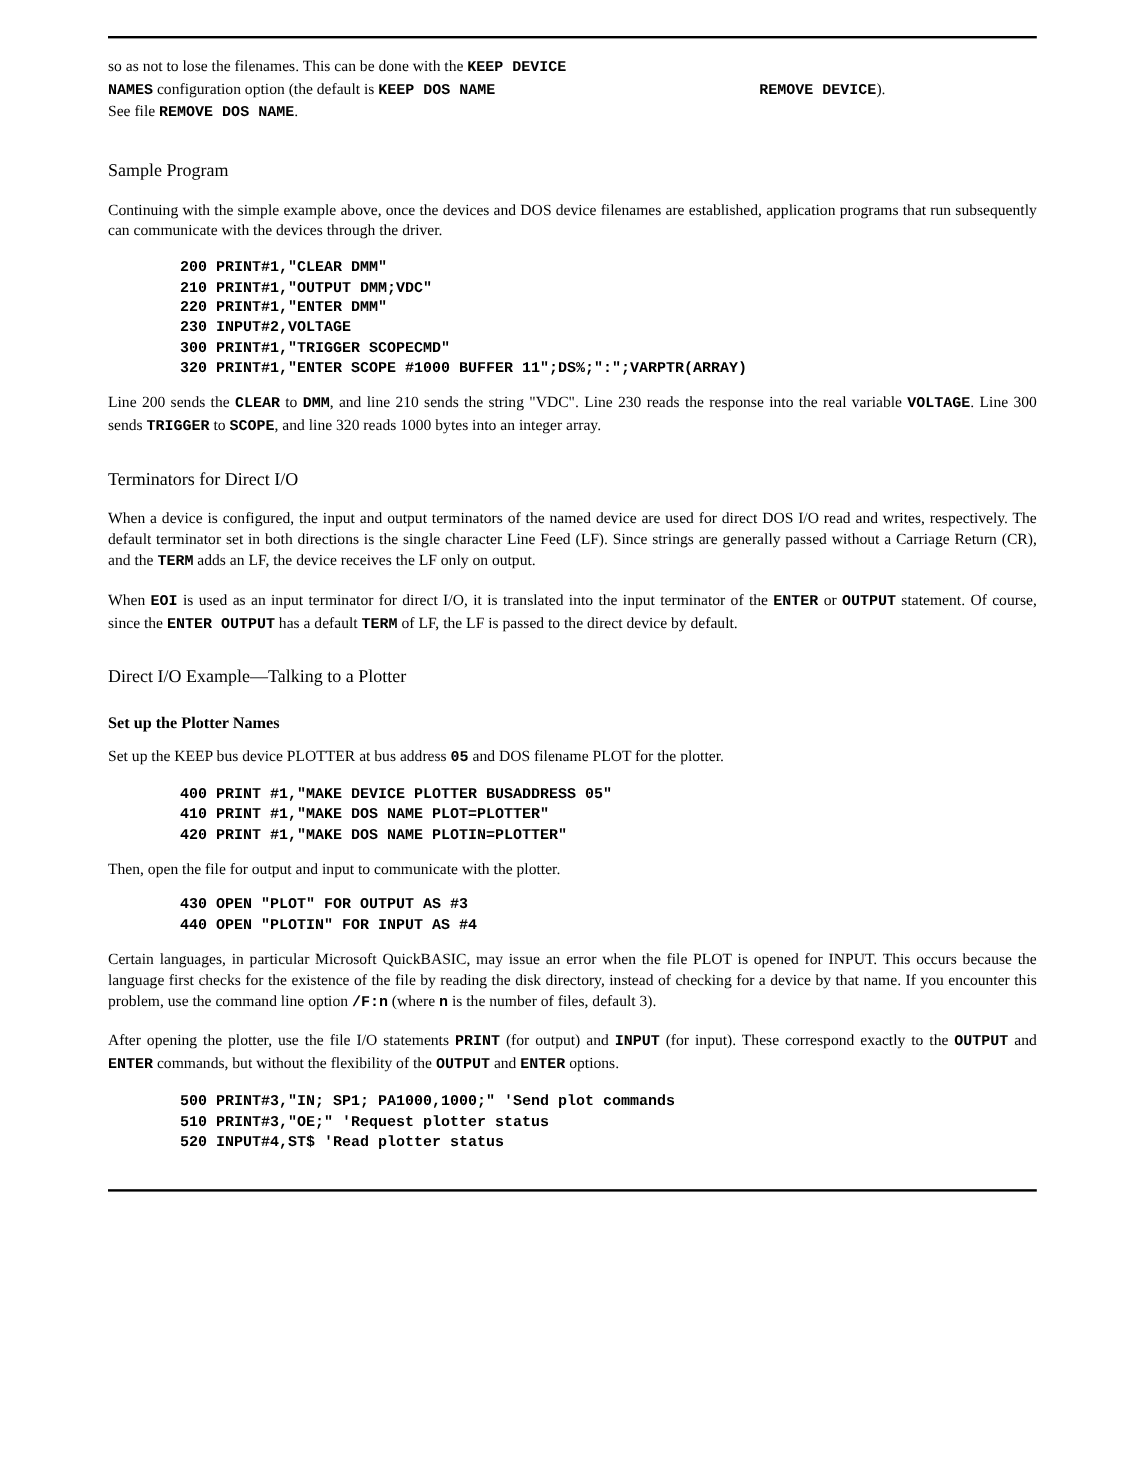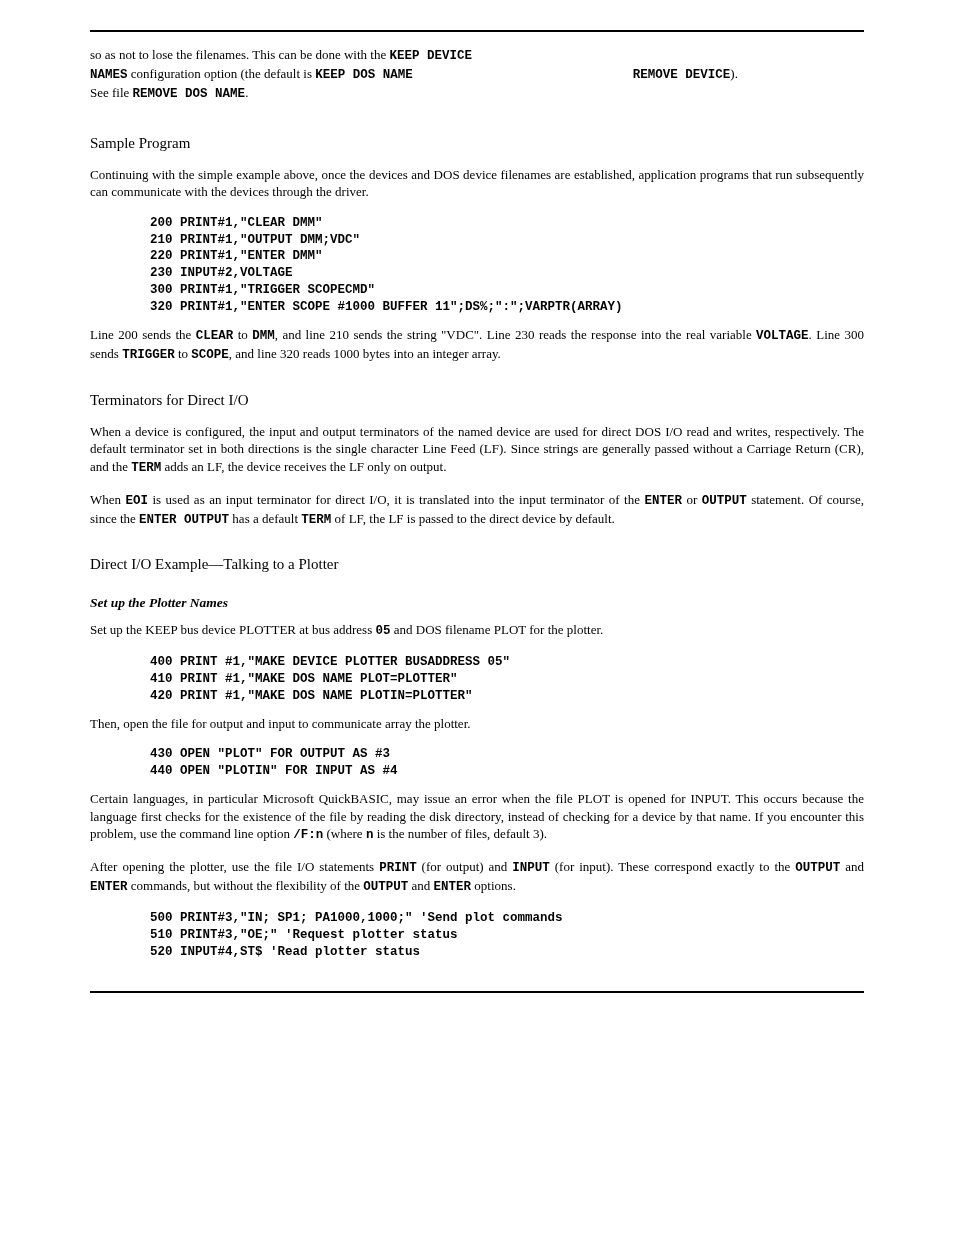--- a/index.html
+++ b/index.html
@@ -16,21 +16,21 @@
   }
   hr.top, hr.bottom {
     border: none;
     border-top: 2px solid #000;
     margin: 0;
   }
   hr.bottom { margin-top: 30px; }
   .mono { font-family: "Courier New", Courier, monospace; font-weight: bold; font-size: 12.5px; }
   p { margin: 0 0 14px 0; line-height: 1.35; text-align: justify; }
   .heading { font-weight: normal; font-size: 15px; margin-top: 28px; margin-bottom: 14px; }
-  .subheading { font-weight: bold; font-size: 13.5px; font-style: italic; margin-top: 22px; margin-bottom: 10px; }
+  .subheading { font-weight: bold; font-size: 13.5px; margin-top: 22px; margin-bottom: 10px; }
   .code-block {
     font-family: "Courier New", Courier, monospace;
     font-weight: bold;
     font-size: 12.5px;
     white-space: pre;
     margin: 10px 0 10px 60px;
     line-height: 1.35;
   }
   .clearfix::after { content: ""; display: table; clear: both; }
 </style>
@@ -72,21 +72,21 @@
   </p>
 
   <div class="heading">Direct I/O Example—Talking to a Plotter</div>
   <div class="subheading">Set up the Plotter Names</div>
   <p>
     <span>Set up the KEEP bus device PLOTTER at bus address </span><span class="mono">05</span><span> and DOS filename PLOT for the plotter.</span>
   </p>
   <div class="code-block">400 PRINT #1,"MAKE DEVICE PLOTTER BUSADDRESS 05"
 410 PRINT #1,"MAKE DOS NAME PLOT=PLOTTER"
 420 PRINT #1,"MAKE DOS NAME PLOTIN=PLOTTER"</div>
-  <p>Then, open the file for output and input to communicate array the plotter.</p>
+  <p>Then, open the file for output and input to communicate with the plotter.</p>
   <div class="code-block">430 OPEN "PLOT" FOR OUTPUT AS #3
 440 OPEN "PLOTIN" FOR INPUT AS #4</div>
   <p>
     <span>Certain languages, in particular Microsoft QuickBASIC, may issue an error when the file PLOT is opened for INPUT. This occurs because the language first checks for the existence of the file by reading the disk directory, instead of checking for a device by that name. If you encounter this problem, use the command line option </span><span class="mono">/F:n</span><span> (where </span><span class="mono">n</span><span> is the number of files, default 3).</span>
   </p>
 
   <p>
     <span>After opening the plotter, use the file I/O statements </span><span class="mono">PRINT</span><span> (for output) and </span><span class="mono">INPUT</span><span> (for input). These correspond exactly to the </span><span class="mono">OUTPUT</span><span> and </span><span class="mono">ENTER</span><span> commands, but without the flexibility of the </span><span class="mono">OUTPUT</span><span> and </span><span class="mono">ENTER</span><span> options.</span>
   </p>
   <div class="code-block">500 PRINT#3,"IN; SP1; PA1000,1000;" 'Send plot commands

